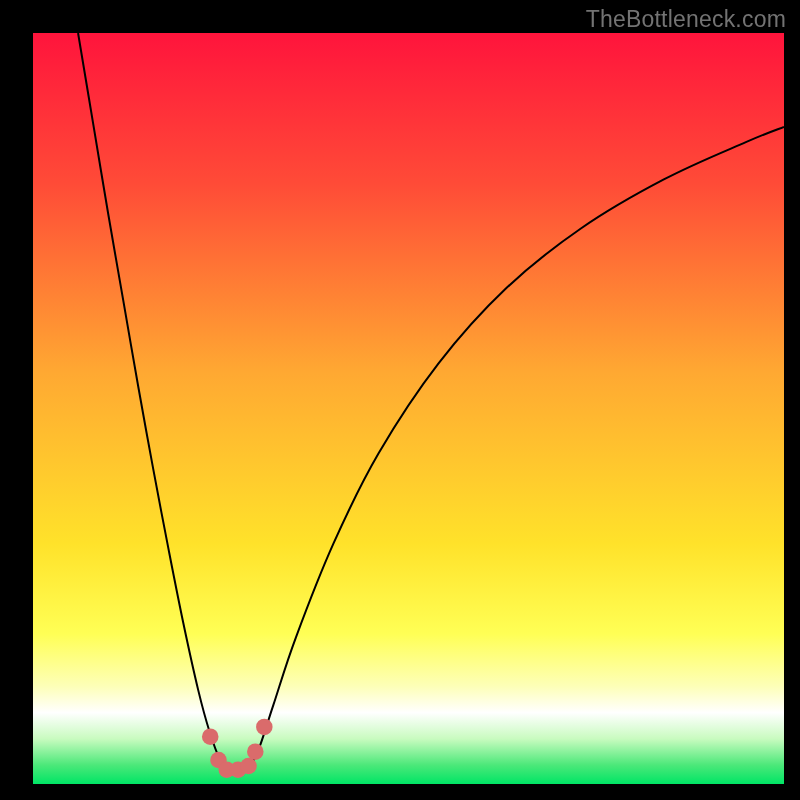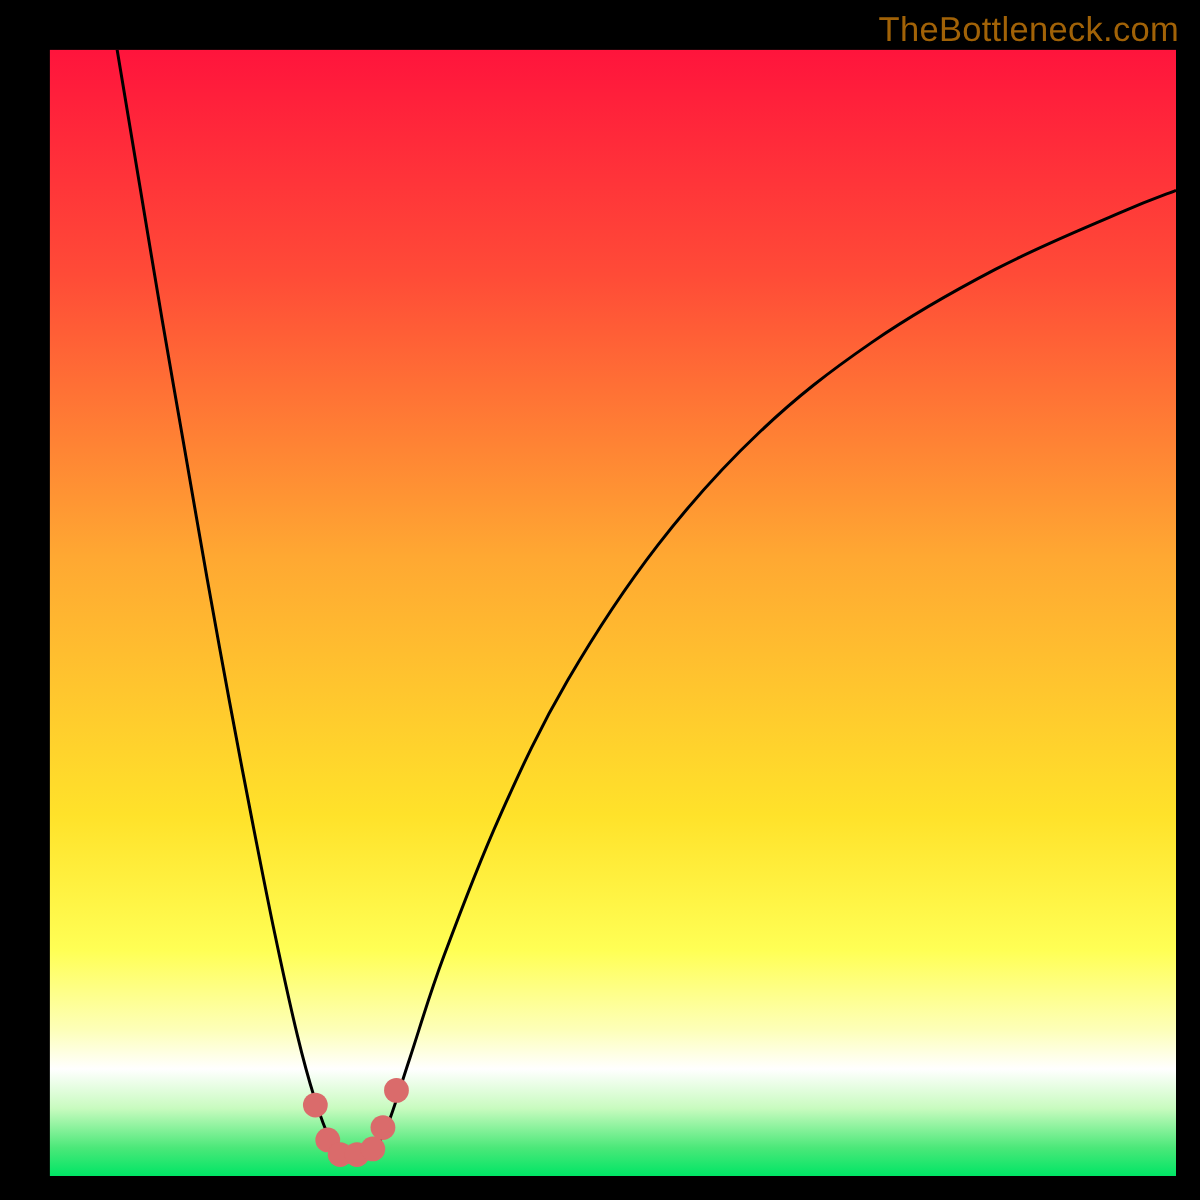--- a/index.html
+++ b/index.html
@@ -39,21 +39,21 @@
     top: 0;
     width: 100%;
     height: 100%;
   }
   .watermark {
     position: absolute;
     top: 6px;
     right: 14px;
     font-family: Arial, Helvetica, sans-serif;
     font-size: 23px;
-    color: #a16207;
+    color: #737373;
     font-weight: 500;
     letter-spacing: 0.2px;
   }
 </style>
 </head>
 <body>
 
 <div class="frame">
 
   <div class="plot-area">

